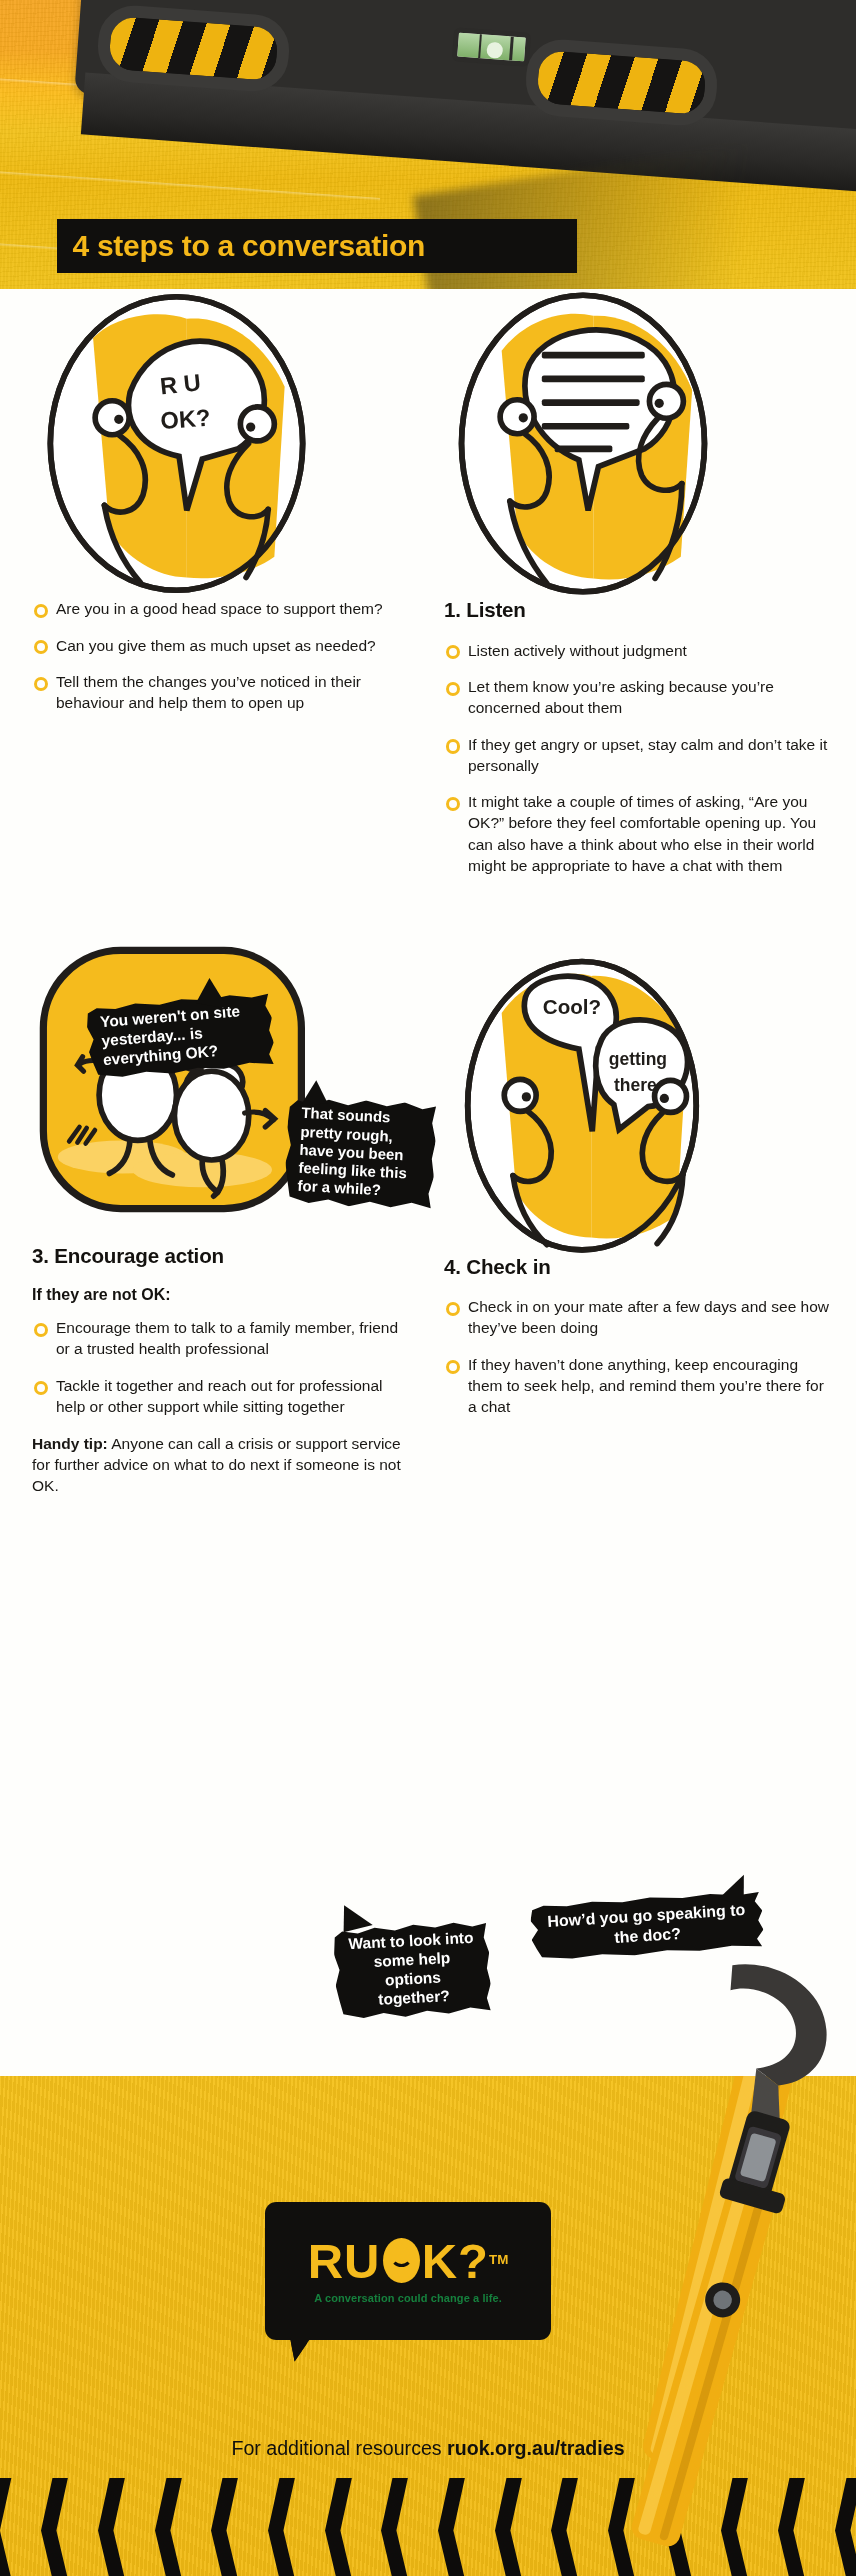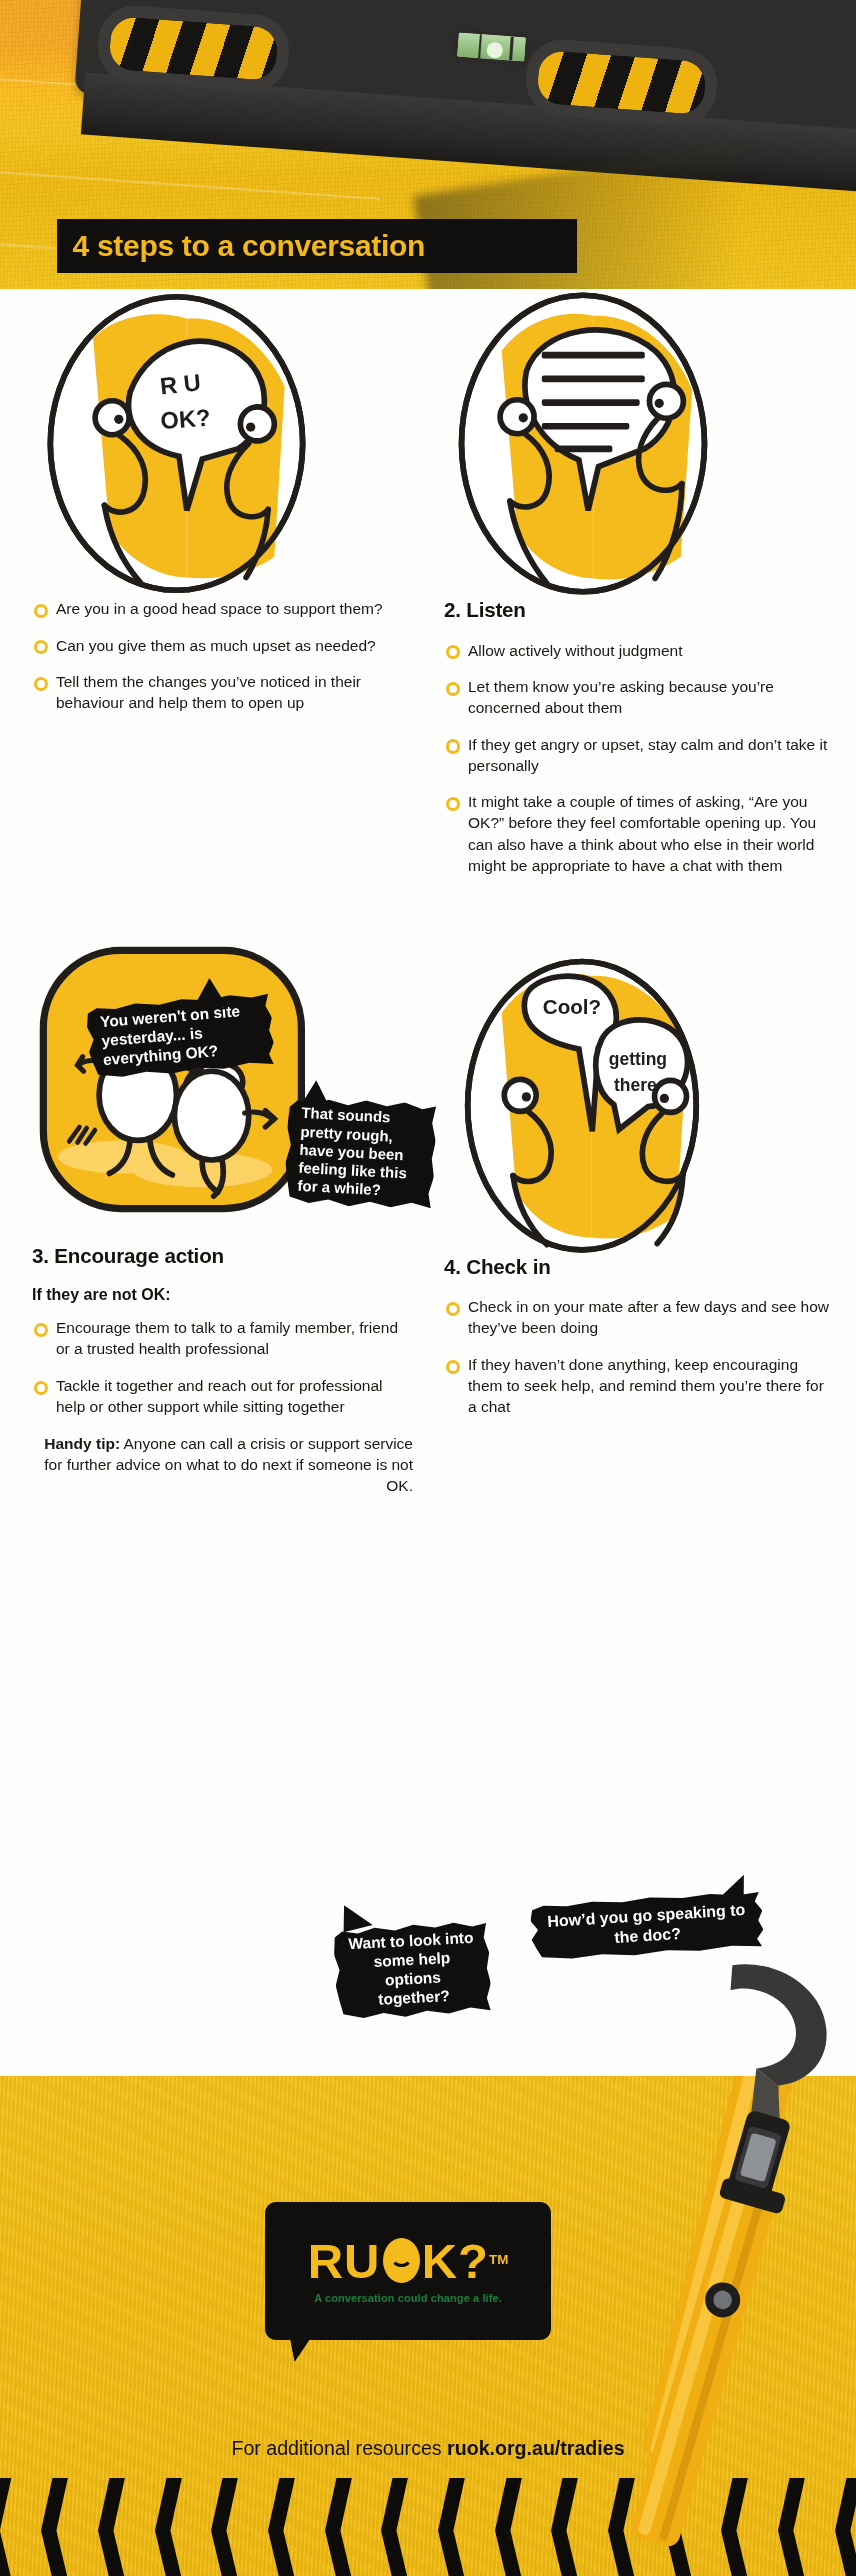--- a/index.html
+++ b/index.html
@@ -161,21 +161,20 @@
     left: 2.1px; top: 5.7px;
     width: 8.2px; height: 8.2px;
     border-radius: 50%;
     border: 3.1px solid #f5bb1d;
   }
   .handy {
     font-size: 15.5px;
     line-height: 1.36;
     color: #1a1815;
     margin-top: 1px;
-    text-align: right;
   }
   .handy b { font-weight: 700; }
 
   
   .bubble {
     position: absolute;
     background: #100f0d;
     color: #ffffff;
     font-weight: 700;
     line-height: 1.22;
@@ -435,23 +434,23 @@
         <circle cx="418" cy="222" r="9" fill="#201d1a"></circle>
         <path d="M158 282 C 192 306, 214 348, 200 392 C 188 428, 148 430, 128 412" fill="none" stroke="#201d1a" stroke-width="11" stroke-linecap="round"></path>
         <path d="M416 250 C 386 282, 368 322, 384 362 C 400 396, 444 398, 462 378" fill="none" stroke="#201d1a" stroke-width="11" stroke-linecap="round"></path>
         <path d="M128 412 C 138 474, 166 530, 200 572" fill="none" stroke="#201d1a" stroke-width="11" stroke-linecap="round"></path>
         <path d="M462 378 C 462 440, 444 510, 410 562" fill="none" stroke="#201d1a" stroke-width="11" stroke-linecap="round"></path>
         <ellipse cx="270" cy="300" rx="236" ry="288" fill="none" stroke="#201d1a" stroke-width="11"></ellipse>
       </svg>
     </div>
 
     <div>
-      <div class="step-title">2. Listen</div>
+      <div class="step-title">1. Listen</div>
       <ul class="bullets">
-        <li>Allow actively without judgment</li>
+        <li>Listen actively without judgment</li>
         <li>Let them know you’re asking because you’re concerned about them</li>
         <li>If they get angry or upset, stay calm and don’t take it personally</li>
         <li>It might take a couple of times of asking, “Are you OK?” before they feel comfortable opening up.  You can also have a think about  who else in their world might be appropriate to have a chat with them</li>
       </ul>
     </div>
 
     <div class="illo" style="margin-top:70px">
       <svg width="278" height="309" viewBox="0 0 540 600">
         <ellipse cx="268" cy="310" rx="222" ry="280" fill="#ffffff" stroke="#201d1a" stroke-width="11"></ellipse>
         <path d="M112 130 C 156 66, 232 44, 286 58 L 286 566 C 226 566, 170 532, 140 476" fill="#f5bb1d"></path>

